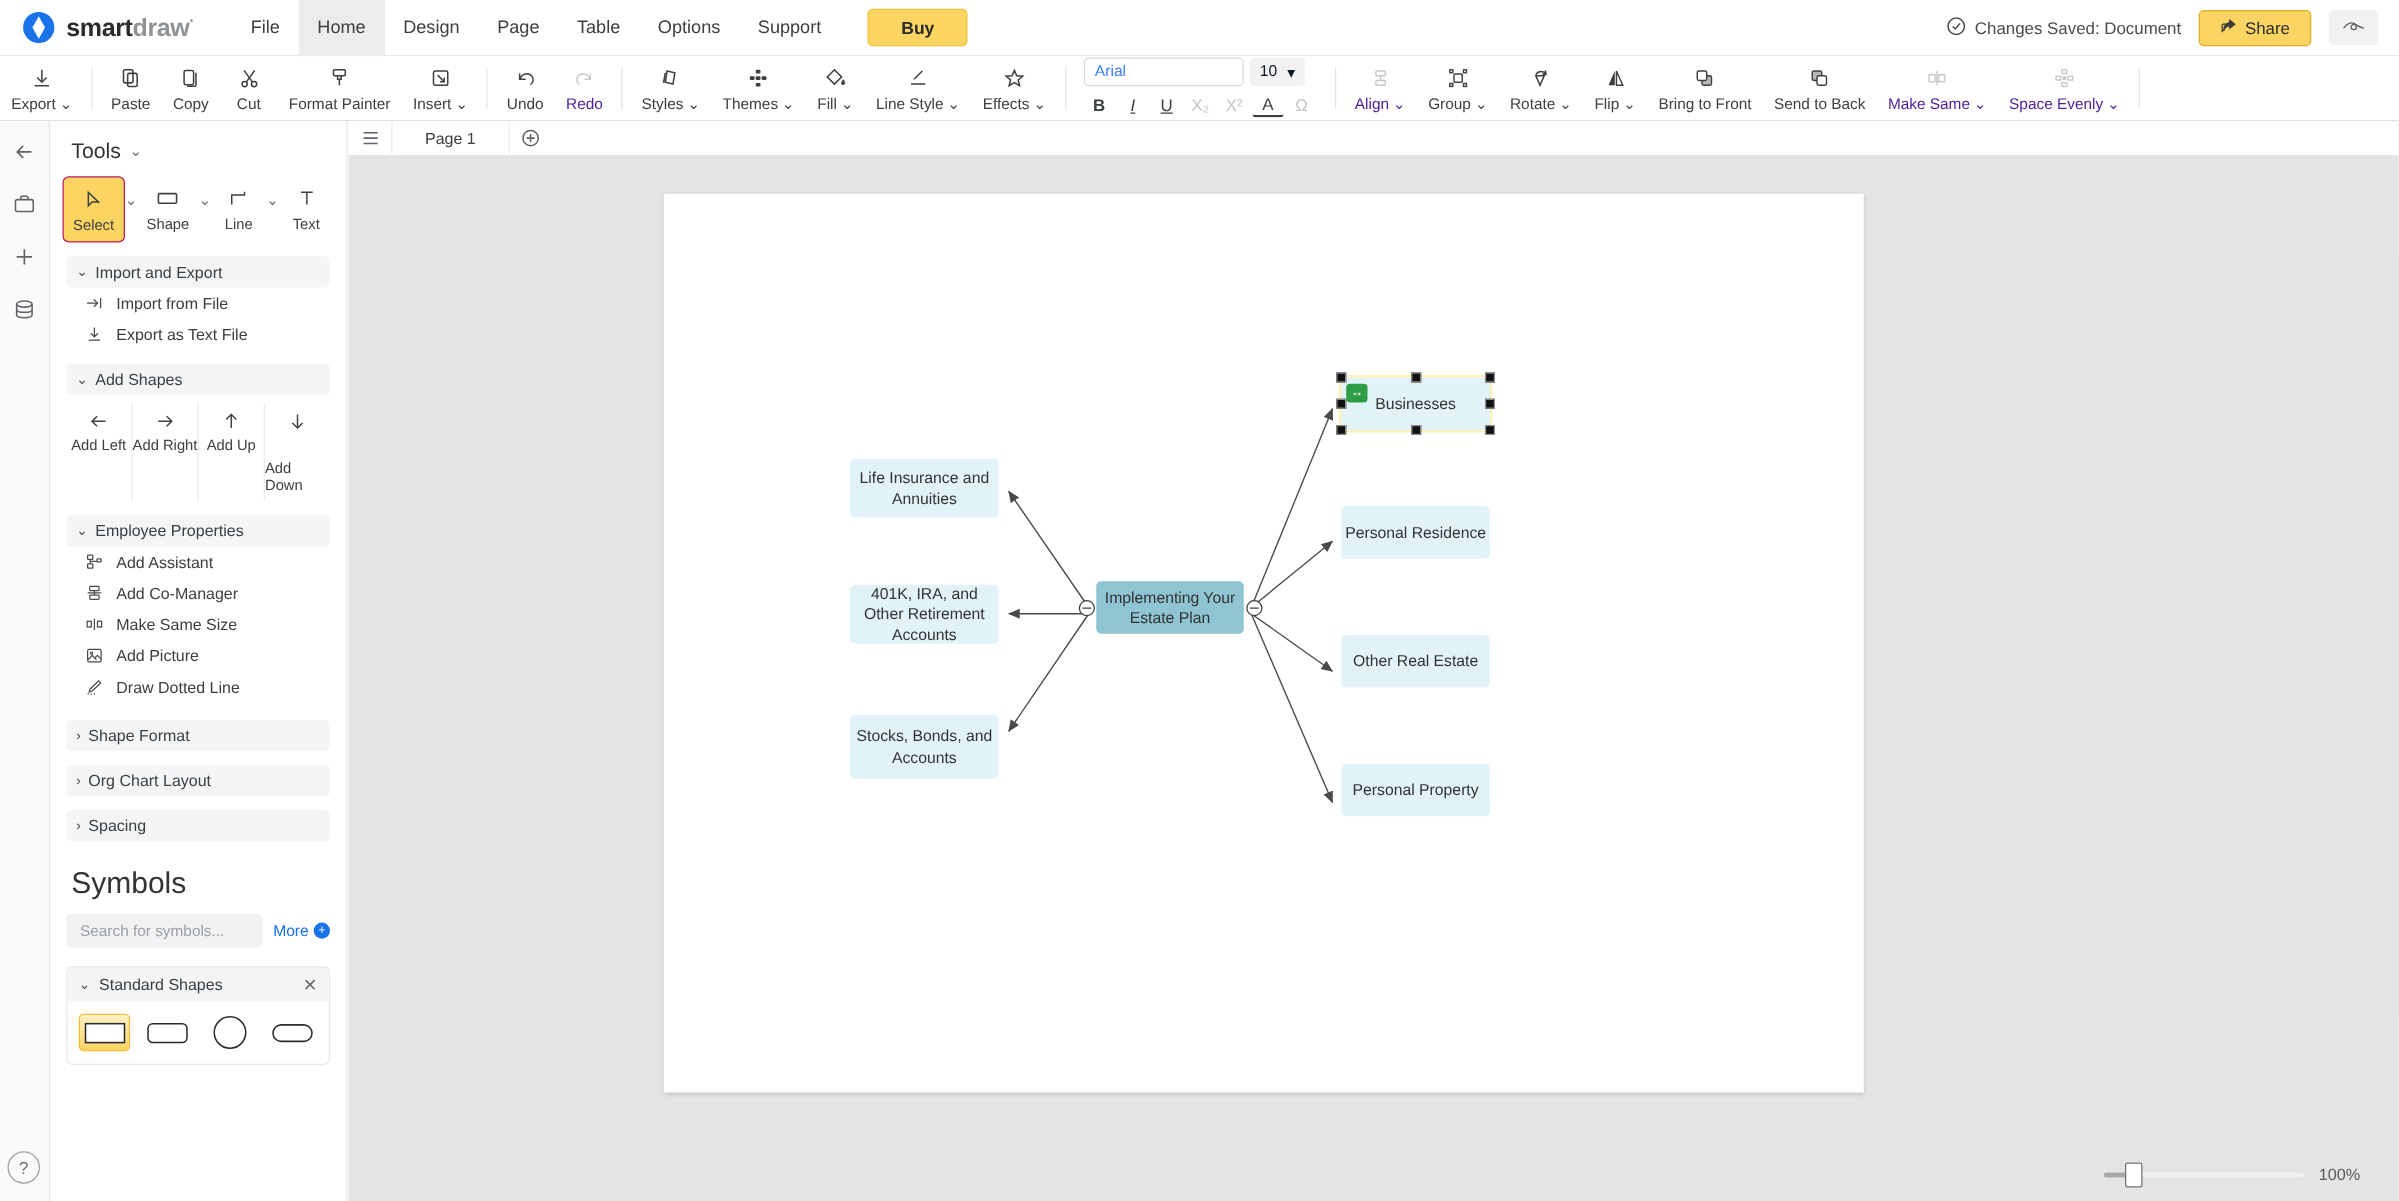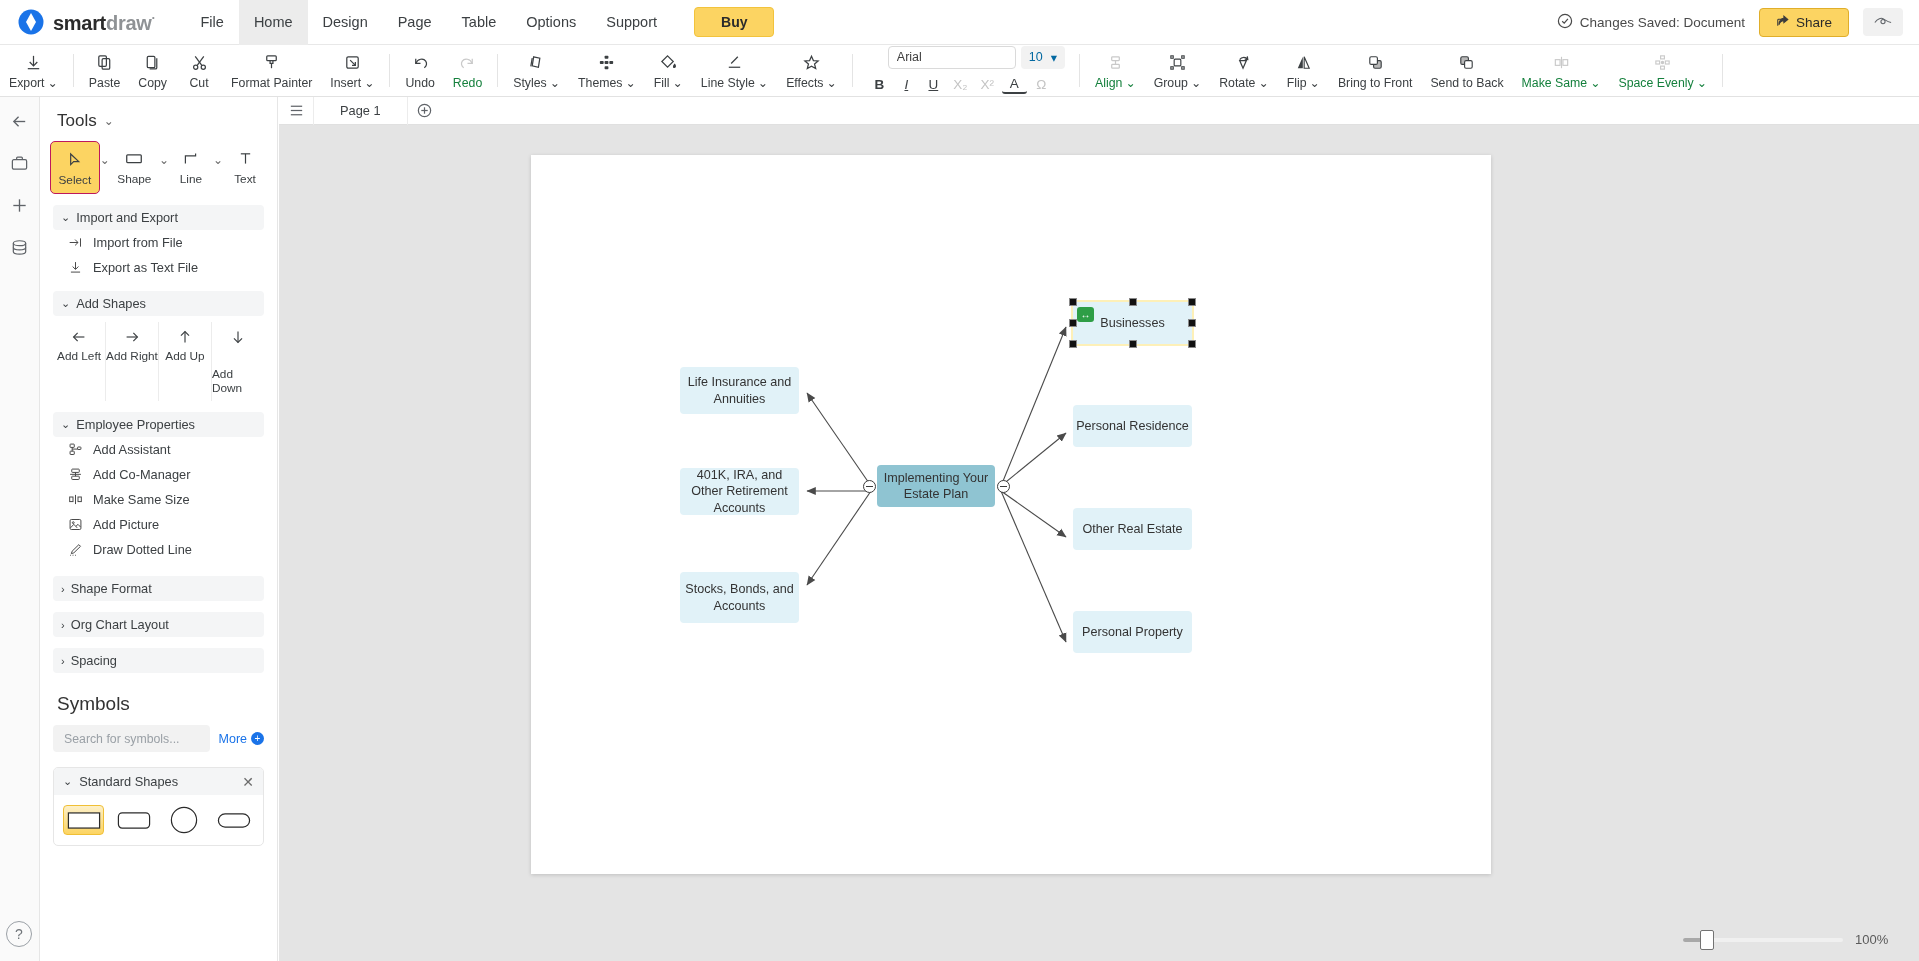--- a/index.html
+++ b/index.html
@@ -61,40 +61,39 @@
     display: flex; align-items: stretch;
   }
   .rb-group { display: flex; align-items: stretch; }
   .rb-sep { width: 1px; background: #e4e4e4; margin: 9px 6px; }
   .rb-btn {
     display: flex; flex-direction: column; align-items: center; justify-content: center;
     padding: 4px 9px; min-width: 46px; cursor: pointer; gap: 3px;
   }
   .rb-btn .ic { height: 21px; display: flex; align-items: center; justify-content: center; }
   .rb-btn .lb { font-size: 12.3px; color: #3c4043; white-space: nowrap; display: flex; align-items: center; gap: 3px; }
-  .rb-btn.disabled .lb { color: #15803d; }
+  .rb-btn.disabled .lb { color: #4c1d95; }
   .rb-btn.disabled .ic svg { stroke: #c9c9c9; }
   .caret { display: inline-block; }
 
   
   .font-area {
     display: flex; flex-direction: column; justify-content: center; gap: 5px;
     padding: 0 8px;
   }
   .font-row1 { display: flex; align-items: center; gap: 5px; }
   .font-name {
     width: 128px; height: 23px; border: 1px solid #dadada; border-radius: 4px;
-    font-size: 12.5px; color: #404040; padding: 0 8px; background: #fff;
+    font-size: 12.5px; color: #3b82f6; padding: 0 8px; background: #fff;
     font-family: "Liberation Sans", sans-serif;
-    margin-left: 21px;
   }
   .font-size-box {
     display: flex; align-items: center; gap: 8px;
     height: 23px; background: #f2f2f2; border-radius: 4px; padding: 0 8px;
-    font-size: 12.5px; color: #0369a1; cursor: pointer;
+    font-size: 12.5px; color: #0f172a; cursor: pointer;
   }
   .font-row2 { display: flex; align-items: center; gap: 2px; }
   .fbtn {
     width: 25px; height: 22px; display: flex; align-items: center; justify-content: center;
     font-size: 13.5px; color: #3c4043; cursor: pointer; border-radius: 3px;
   }
   .fbtn.dim { color: #c4c4c4; }
 
   
   .rail {
@@ -145,21 +144,21 @@
   .sub-item .sic { width: 15px; display: flex; align-items: center; justify-content: center; color: #4a4a4a; }
 
   .addshapes-row { display: flex; padding: 6px 13px 0 13px; }
   .as-btn {
     flex: 1; display: flex; flex-direction: column; align-items: center; gap: 3px;
     padding: 6px 0; font-size: 11.8px; color: #3c4043; cursor: pointer;
     border-right: 1px solid #ececec;
   }
   .as-btn:last-child { border-right: none; gap: 21px; }
 
-  .symbols-h { font-size: 19px; color: #333; padding: 20px 0 10px 17px; }
+  .symbols-h { font-size: 24px; color: #333; padding: 20px 0 10px 17px; }
   .sym-search-row { display: flex; align-items: center; gap: 9px; padding: 0 13px; justify-content: space-between; }
   .sym-search {
     flex: 1; display: flex; align-items: center;
     background: #f2f2f2; border-radius: 4px; height: 27px; overflow: hidden;
   }
   .sym-search input {
     flex: 1; border: none; background: transparent; outline: none;
     padding: 0 11px; font-size: 12.3px; color: #5f6368;
     font-family: "Liberation Sans", sans-serif;
   }

